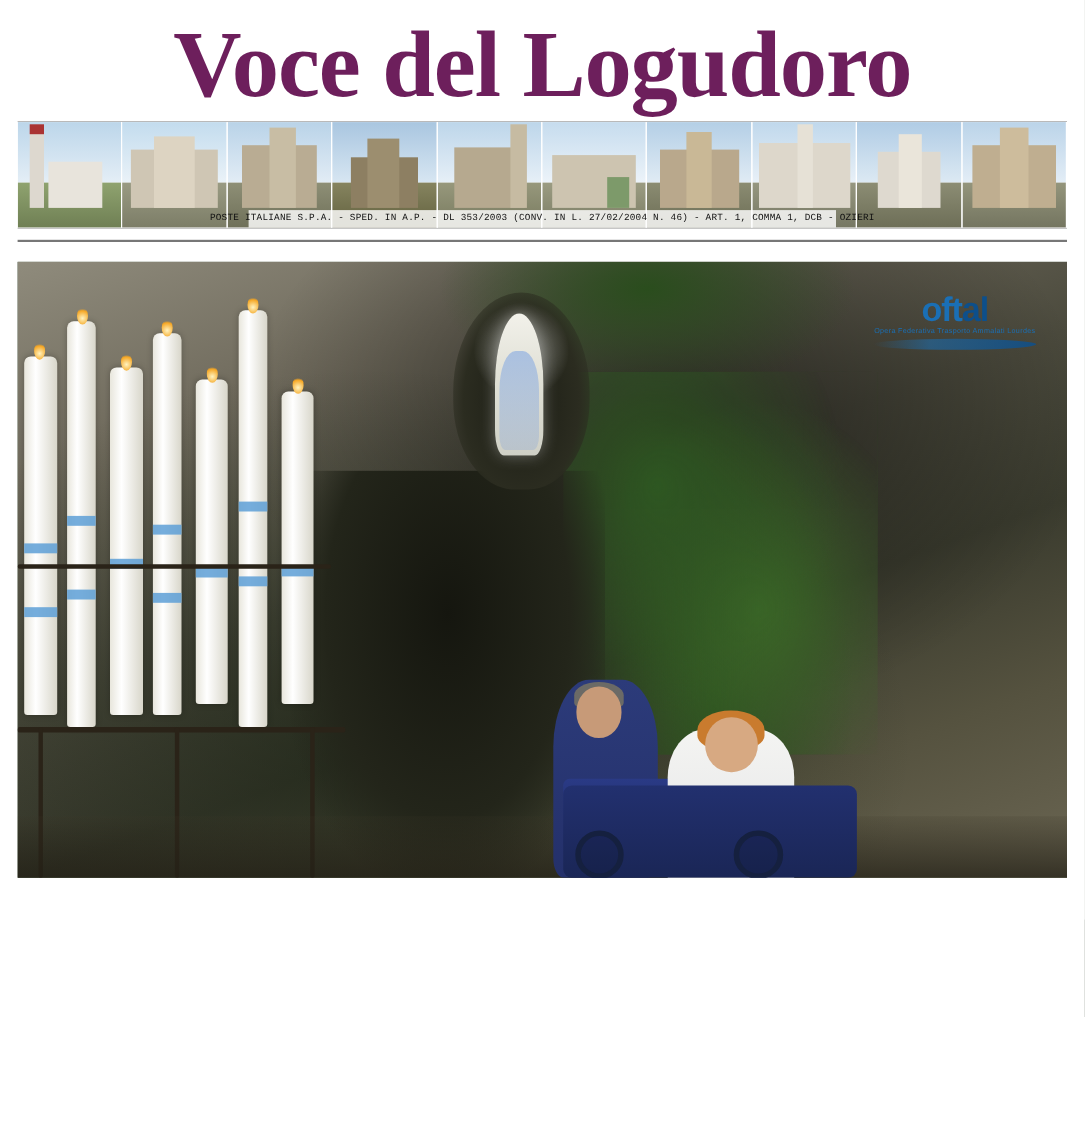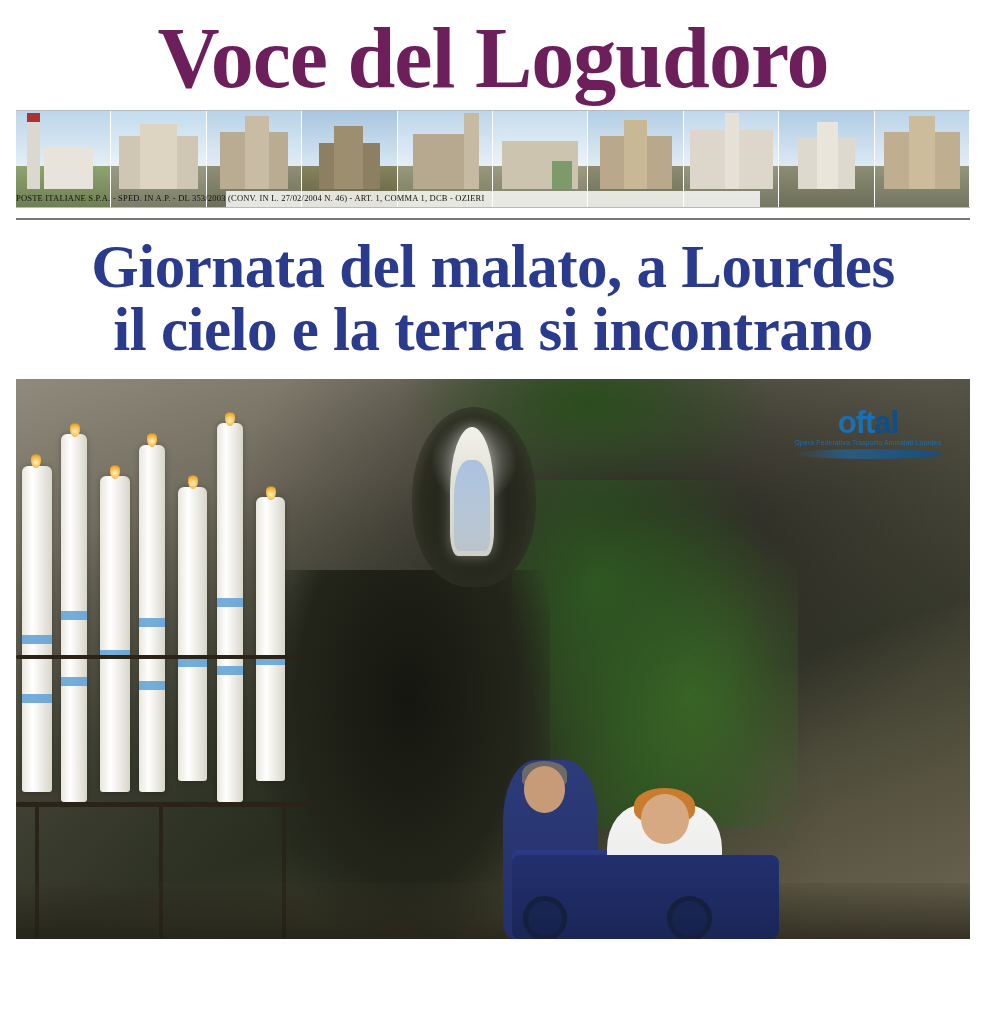--- a/index.html
+++ b/index.html
@@ -67,24 +67,25 @@
   }
   .tower {
     position: absolute;
     bottom: 18%;
     width: 13%;
   }
   .strip-caption {
     position: absolute;
     left: 0; right: 0;
     bottom: 4px;
+    text-align: center;
     font-size: 8.5px;
     letter-spacing: 0.2px;
     color: #111;
-    font-family: Liberation Serif, serif;
+    font-family: Liberation Mono, monospace;
     z-index: 5;
   }
   .strip-caption-band {
     position: absolute;
     left: 22%;
     right: 22%;
     bottom: 0;
     height: 16px;
     background: rgba(255,255,255,0.82);
     z-index: 4;
@@ -413,24 +414,20 @@
       <div class="bld" style="left:36%;width:28%;height:76%;background:#cdbc9c;"></div>
     </div>
 
     <div class="strip-caption-band"></div>
     <div class="strip-caption">POSTE ITALIANE S.P.A. - SPED. IN A.P. - DL 353/2003 (CONV. IN L. 27/02/2004 N. 46) - ART. 1, COMMA 1, DCB - OZIERI</div>
   </div>
 
 
   <div class="rule"></div>
 
-  <div class="headline">
-    <span class="l1">Giornata del malato, a Lourdes</span>
-    <span class="l2">il cielo e la terra si incontrano</span>
-  </div>
 
   <div class="photo">
     <div class="rockface"></div>
     <div class="foliage-t"></div>
     <div class="foliage-r"></div>
     <div class="cavedark"></div>
     <div class="niche"></div>
     <div class="statue-halo"></div>
     <div class="statue"></div>
 

